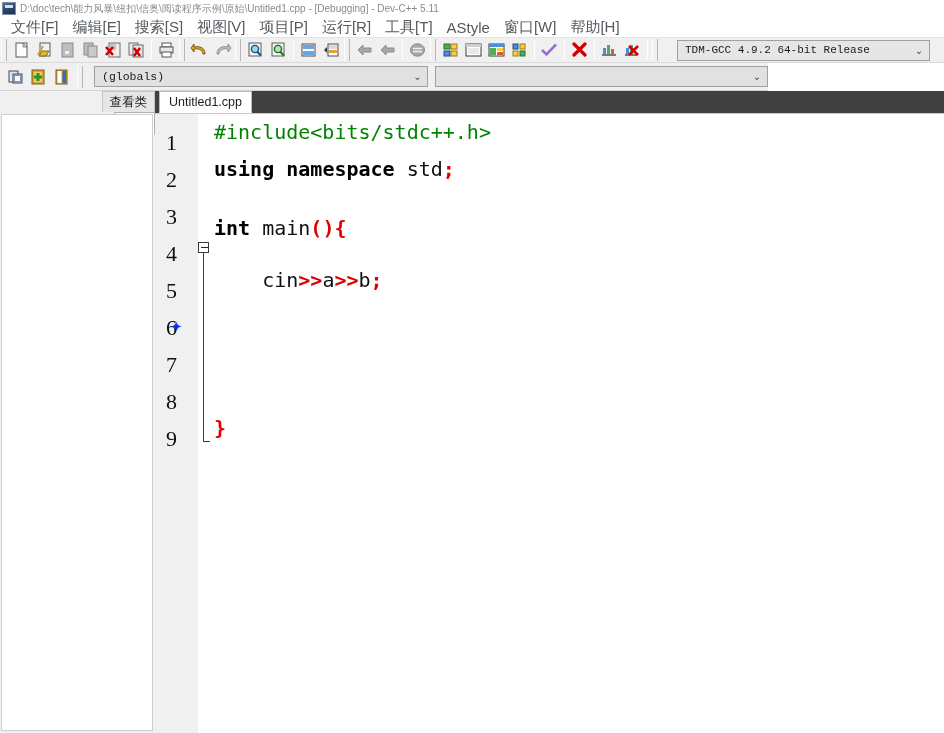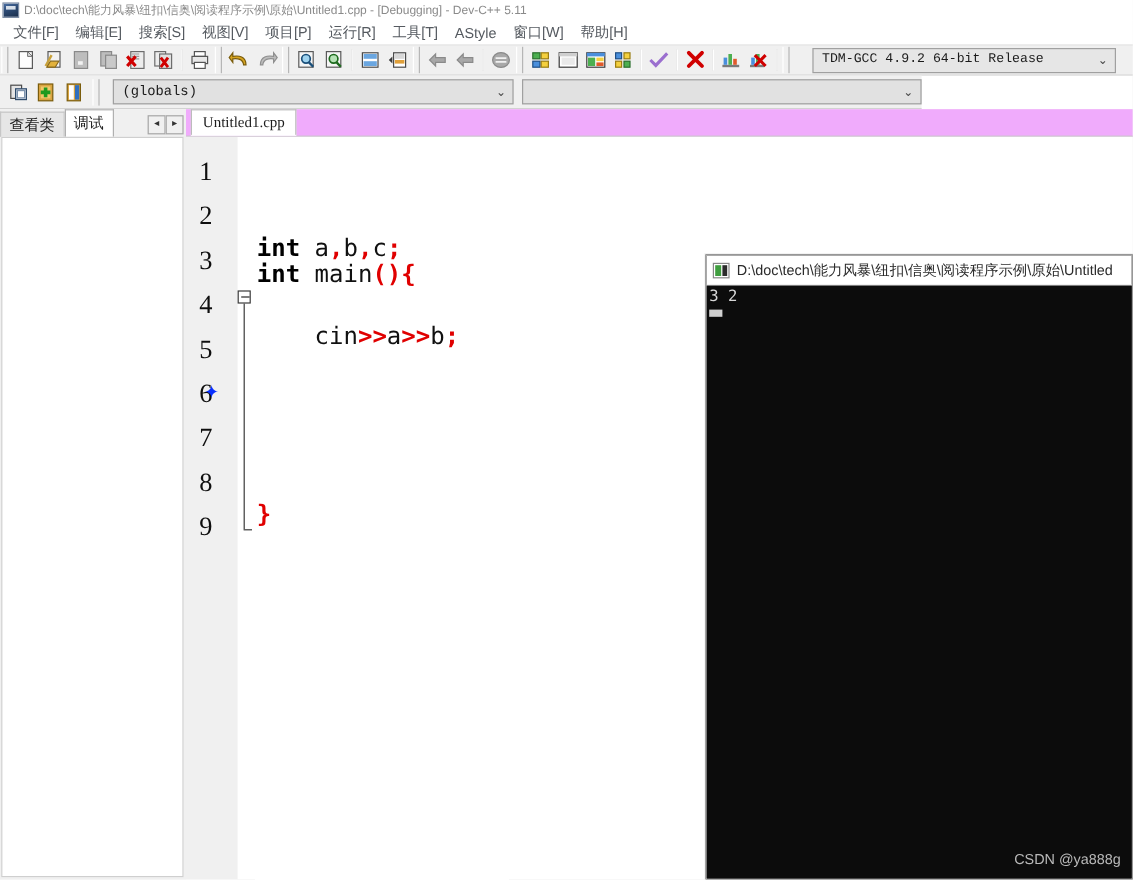--- a/index.html
+++ b/index.html
@@ -33,21 +33,21 @@
     letter-spacing: 0px;
   }
 
   
   .menubar {
     position: absolute; left: 0; top: 18px; width: 944px; height: 19px;
     background: #ffffff;
     display: flex; align-items: center; padding-left: 4px;
   }
   .menu-item {
-    font-size: 12px; color: #555a60; padding: 1px 7px 1px 7px;
+    font-size: 15px; color: #555a60; padding: 1px 7px 1px 7px;
     white-space: nowrap; cursor: default;
   }
 
   
   .toolbar1 {
     position: absolute; left: 0; top: 37px; width: 944px; height: 26px;
     background: #f0f0f0;
     border-top: 1px solid #e4e4e4;
     border-bottom: 1px solid #d9d9d9;
     display: flex; align-items: center;
@@ -94,21 +94,21 @@
     font-family: "Liberation Mono", monospace; font-size: 11px;
   }
 
   
   .leftpanel {
     position: absolute; left: 0; top: 91px; width: 155px; height: 642px;
     background: #f0f0f0;
   }
   .lp-tabs {
     position: absolute; left: 0; top: 0; width: 155px; height: 23px;
-    display: flex; align-items: flex-end;
+    display: flex; align-items: flex-end; flex-direction: column;
   }
   .lp-tab {
     height: 21px; line-height: 20px; padding: 0 7px;
     font-size: 12.5px; color: #222; background: #e6e6e6;
     border: 1px solid #c6c6c6; border-bottom: none; cursor: default;
     white-space: nowrap;
   }
   .lp-tab.active { background: #ffffff; border-color: #b0b0b0; height: 23px; line-height: 22px; }
   .lp-spin {
     margin-left: auto; display: flex; align-items: center; height: 17px;
@@ -125,21 +125,21 @@
   }
 
   
   .editorwrap {
     position: absolute; left: 155px; top: 91px; width: 789px; height: 642px;
     background: #f0f0f0;
   }
   .ed-tabs {
     position: absolute; left: 0; top: 0; width: 789px; height: 23px;
     display: flex; align-items: center;
-    border-bottom: 1px solid #c9c9c9; background: #f0abfc; font-family: Liberation Serif, serif;
+    border-bottom: 1px solid #c9c9c9; background: #404040;
   }
   .ed-tab {
     height: 22px; line-height: 21px; padding: 0 9px;
     font-size: 12.5px; color: #1d1d1d; background: #ffffff;
     border: 1px solid #bcbcbc; border-bottom: 1px solid #ffffff;
     margin-left: 4px; cursor: default; white-space: nowrap;
   }
   .ed-body {
     position: absolute; left: 0; top: 23px; width: 789px; height: 619px;
     background: #ffffff; overflow: hidden;
@@ -509,34 +509,24 @@
         <div class="marker-arrow" style="left:15px; top:206px;">✦</div>
       </div>
 
       <div class="fold-col">
         <div class="fold-box" style="left:0px; top:128px;"></div>
         <div class="fold-line" style="left:5px; top:139px; height:188px;"></div>
         <div class="fold-foot" style="left:5px; top:327px;"></div>
       </div>
 
       <div class="code">
-        <div class="cline" style="top:74px"><span class="tok kw">int</span><span class="tok id"> </span><span class="tok id">a</span><span class="tok punct">,</span><span class="tok id">b</span><span class="tok punct">,</span><span class="tok id">c</span><span class="tok punct">;</span></div>
+        <div class="cline" style="top:0px"><span class="tok pre">#include&lt;bits/stdc++.h&gt;</span></div>
+        <div class="cline" style="top:37px"><span class="tok kw">using</span><span class="tok id"> </span><span class="tok kw">namespace</span><span class="tok id"> </span><span class="tok id">std</span><span class="tok punct">;</span></div>
         <div class="cline" style="top:96px"><span class="tok kw">int</span><span class="tok id"> </span><span class="tok id">main</span><span class="tok brace">(){</span></div>
         <div class="cline" style="top:148px"><span class="tok id">    cin</span><span class="tok punct">&gt;&gt;</span><span class="tok id">a</span><span class="tok punct">&gt;&gt;</span><span class="tok id">b</span><span class="tok punct">;</span></div>
         <div class="cline" style="top:296px"><span class="tok brace">}</span></div>
       </div>
 
     </div>
   </div>
 
-  <div class="console">
-    <div class="console-title">
-      <div class="cicon"></div>
-      <div class="ctext">D:\doc\tech\能力风暴\纽扣\信奥\阅读程序示例\原始\Untitled</div>
-    </div>
-    <div class="console-body">
-      <div class="console-line">3 2</div>
-      <div class="console-cursor"></div>
-    </div>
-    <div class="watermark">CSDN @ya888g</div>
-  </div>
 
 </div>
 
 </body></html>

